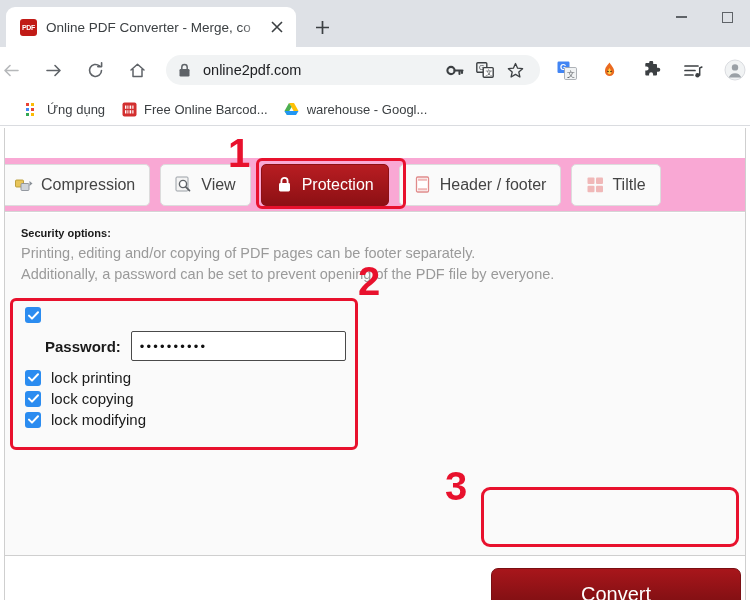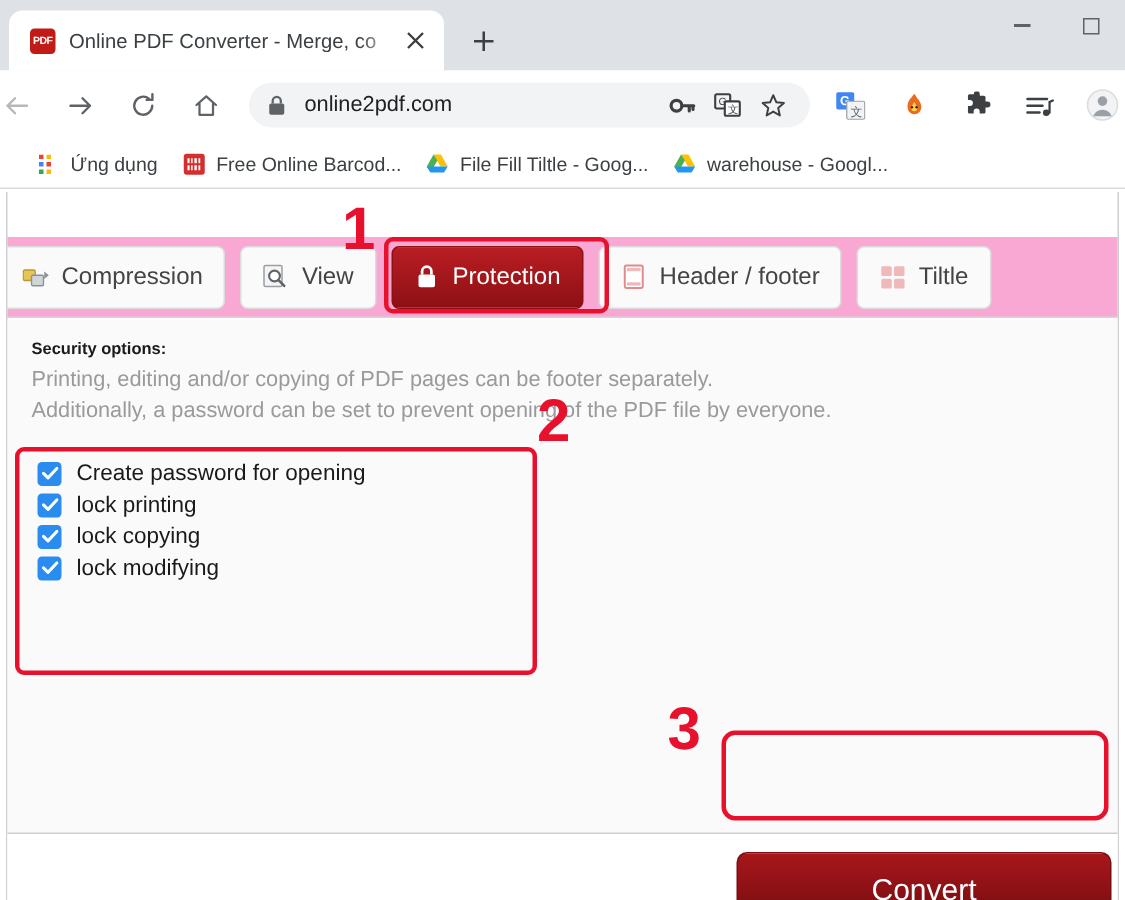--- a/index.html
+++ b/index.html
@@ -436,30 +436,20 @@
       <span class="bm-label">Free Online Barcod...</span>
     </div>
     <div class="bm">
       <span class="bm-ico">
         <svg width="15" height="14" viewBox="0 0 15 14">
             <path d="M5 1 L10 1 L14.5 9 L9.6 9 Z" fill="#ffc107"></path>
             <path d="M5 1 L0.5 9 L3 13 L7.6 5 Z" fill="#4caf50"></path>
             <path d="M0.5 9 L14.5 9 L12 13 L3 13 Z" fill="#2196f3"></path>
           </svg>
       </span>
-      <span class="bm-label">File Fill Tiltle - Goog...</span>
-    </div>
-    <div class="bm">
-      <span class="bm-ico">
-        <svg width="15" height="14" viewBox="0 0 15 14">
-            <path d="M5 1 L10 1 L14.5 9 L9.6 9 Z" fill="#ffc107"></path>
-            <path d="M5 1 L0.5 9 L3 13 L7.6 5 Z" fill="#4caf50"></path>
-            <path d="M0.5 9 L14.5 9 L12 13 L3 13 Z" fill="#2196f3"></path>
-          </svg>
-      </span>
       <span class="bm-label">warehouse - Googl...</span>
     </div>
   </div>
 
   <div class="page">
     <div class="page-inner">
 
       <div class="apptabs">
 
         <div class="apptab first">
@@ -525,23 +515,26 @@
         <div class="sec-desc" style="padding-top:0">Additionally, a password can be set to prevent opening of the PDF file by everyone.</div>
 
         <div class="optbox">
 
           <div class="optrow">
             <span class="cb">
               <svg width="11" height="9" viewBox="0 0 11 9">
                   <path d="M1 4.6 L4 7.6 L10 1.2" stroke="#fff" stroke-width="2" fill="none" stroke-linecap="round" stroke-linejoin="round"></path>
                 </svg>
             </span>
-            <span class="optlabel">Create password for opening</span>
           </div>
 
+          <div class="pwrow">
+            <span class="pwlabel">Password:</span>
+            <span class="pwinput">••••••••••</span>
+          </div>
 
           <div class="optrow">
             <span class="cb">
               <svg width="11" height="9" viewBox="0 0 11 9">
                   <path d="M1 4.6 L4 7.6 L10 1.2" stroke="#fff" stroke-width="2" fill="none" stroke-linecap="round" stroke-linejoin="round"></path>
                 </svg>
             </span>
             <span class="optlabel">lock printing</span>
           </div>
 

